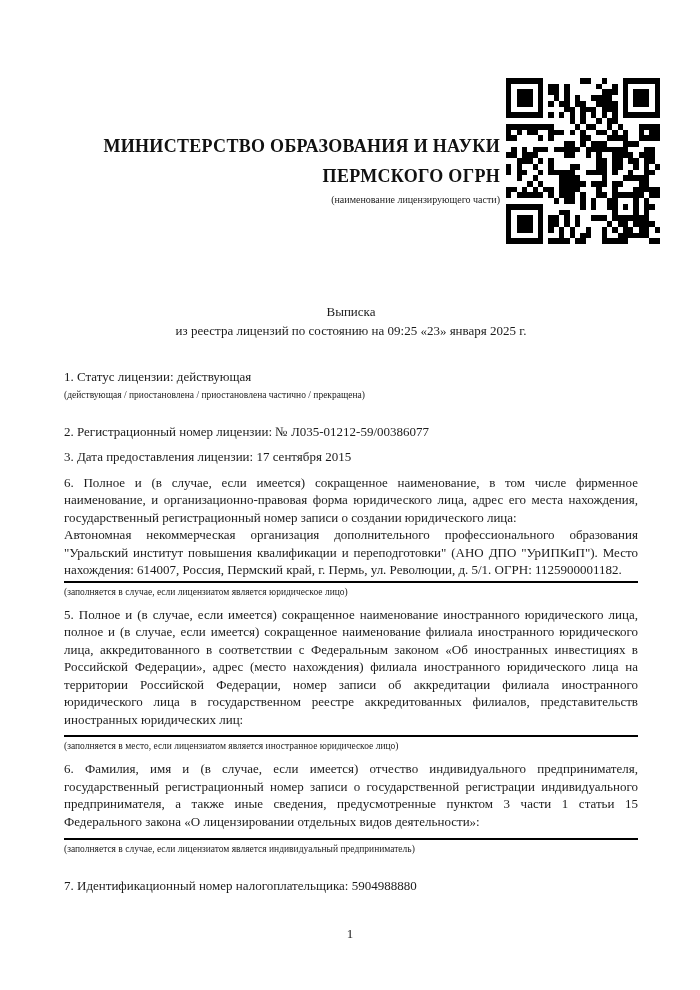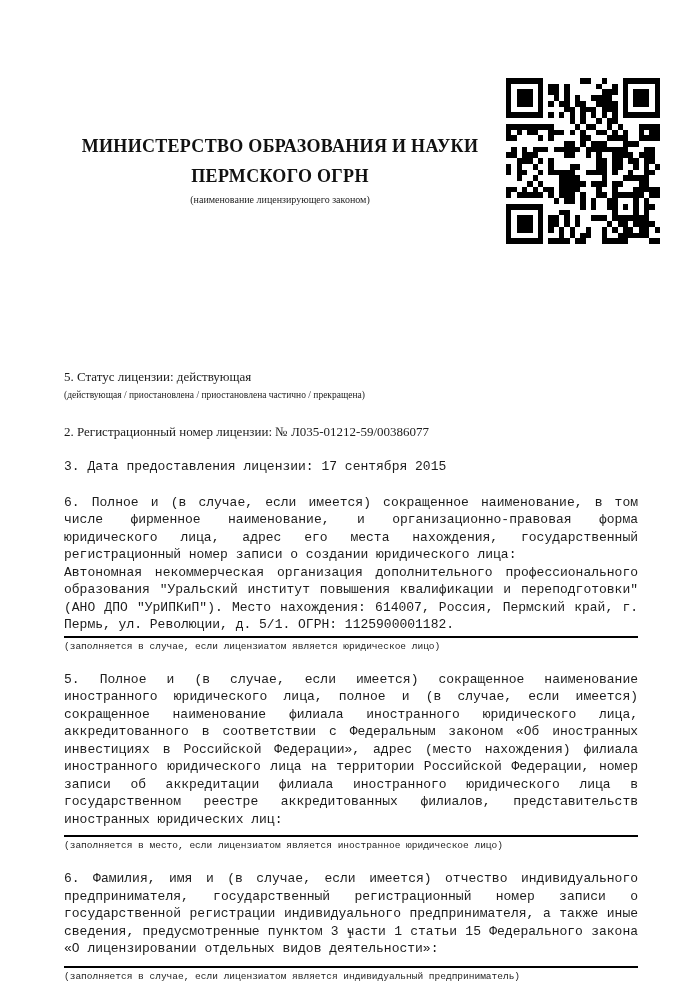--- a/index.html
+++ b/index.html
@@ -12,21 +12,21 @@
     color:#1b1b1b;
     overflow:hidden;
   }
   .qr {
     position:absolute; top:78px; right:40px;
     width:154px; height:166px;
   }
   .qr svg { width:100%; height:100%; display:block; }
   .header-block {
     position:absolute; top:131px; left:60px; width:440px;
-    text-align:center;
+    text-align:right;
   }
   .org-name {
     font-size:18px; font-weight:bold; line-height:30px;
     letter-spacing:0.3px; color:#111;
   }
   .org-caption { font-size:10px; margin-top:3px; color:#222; }
   .title-block {
     position:absolute; top:302px; left:64px; width:574px;
     text-align:center; font-size:13px; line-height:19px;
   }
@@ -36,21 +36,21 @@
   }
   .item { margin-top:0; }
   .item-text { text-align:justify; }
   .item-text.nojust { text-align:left; }
   .item-value { text-align:justify; }
   .rule { border-top:2px solid #000; }
   .caption {
     font-size:9.5px; line-height:12px; text-align:left;
     margin-top:3px; color:#222;
   }
-  .mt-s  { margin-top:18px;font-family:Liberation Mono, monospace; }
+  .mt-s  { margin-top:8px; }
   .mt-m  { margin-top:22px; }
   .page-number {
     position:absolute; top:926px; left:0; right:0;
     text-align:center; font-size:13px;
   }
 </style>
 </head>
 <body>
 
 <div class="page">
@@ -487,28 +487,32 @@
         <rect x="21" y="28" width="1" height="1"></rect>
         <rect x="22" y="28" width="1" height="1"></rect>
         <rect x="27" y="28" width="1" height="1"></rect>
         <rect x="28" y="28" width="1" height="1"></rect>
       </svg>
     </div>
 
   <div class="header-block">
     <div class="org-name">МИНИСТЕРСТВО ОБРАЗОВАНИЯ И НАУКИ</div>
     <div class="org-name">ПЕРМСКОГО ОГРН</div>
-    <div class="org-caption">(наименование лицензирующего законом)</div>
+    <div class="org-caption">(наименование лицензирующего части)</div>
   </div>
 
+  <div class="title-block">
+    <div>Выписка</div>
+    <div>из реестра лицензий по состоянию на 09:25 «23» января 2025 г.</div>
+  </div>
 
   <div class="content">
 
     <div class="item">
-      <div class="item-text nojust">5. Статус лицензии: действующая</div>
+      <div class="item-text nojust">1. Статус лицензии: действующая</div>
       <div class="caption">(действующая / приостановлена / приостановлена частично / прекращена)</div>
     </div>
 
     <div class="item mt-m">
       <div class="item-text nojust">2. Регистрационный номер лицензии: № Л035-01212-59/00386077</div>
     </div>
 
     <div class="item mt-s">
       <div class="item-text nojust">3. Дата предоставления лицензии: 17 сентября 2015</div>
     </div>

